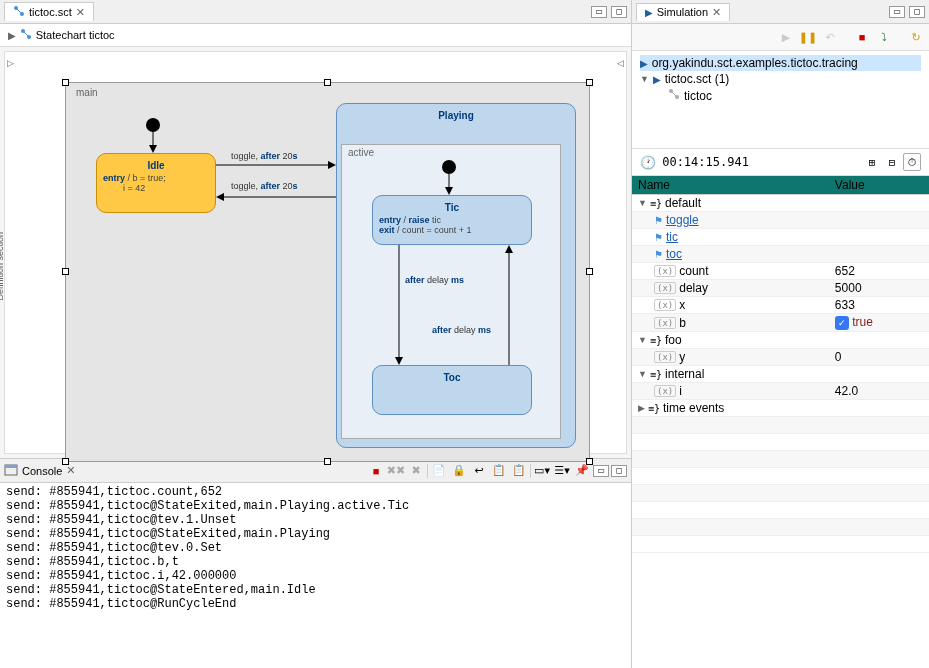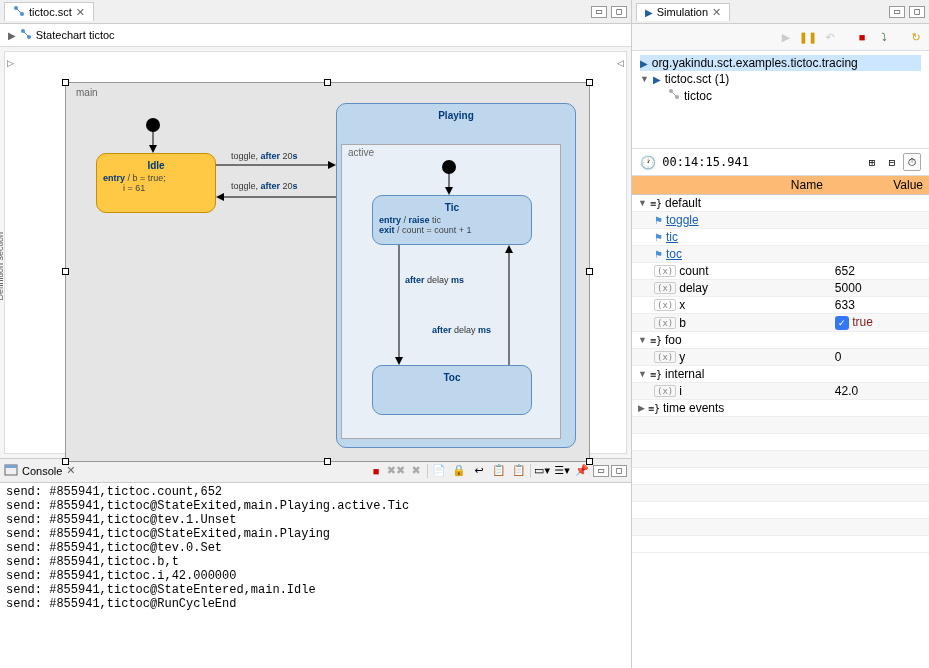--- a/index.html
+++ b/index.html
@@ -38,21 +38,21 @@
 .sim-toolbar { display: flex; gap: 4px; padding: 4px; justify-content: flex-end; background: #f8f8f8; border-bottom: 1px solid #ddd; }
 .sim-tree { padding: 4px 8px; background: #fff; }
 .tree-row { display: flex; align-items: center; gap: 4px; font-size: 12px; padding: 1px 0; }
 .tree-row.selected { background: #cde6ff; }
 .play-icon { color: #2060a0; font-size: 10px; }
 .expand-icon { color: #666; font-size: 9px; cursor: pointer; }
 .clock-row { display: flex; align-items: center; gap: 6px; padding: 4px 8px; justify-content: center; font-family: monospace; font-size: 12px; border-bottom: 1px solid #ddd; border-top: 1px solid #ddd; }
 .clock-icon { font-size: 13px; }
 .clock-btns { margin-left: auto; display: flex; gap: 2px; }
 .var-table { width: 100%; border-collapse: collapse; font-size: 12px; }
-.var-table th { text-align: right; font-weight: normal; padding: 2px 6px; border-bottom: 1px solid #ccc; background: #fdba74; }
+.var-table th { text-align: left; font-weight: normal; padding: 2px 6px; border-bottom: 1px solid #ccc; background: #0f766e; }
 .var-table td { padding: 1px 6px; border-bottom: 1px solid #eee; }
 .var-table tr:nth-child(even) td { background: #f7f7f7; }
 .var-name { display: flex; align-items: center; gap: 3px; }
 .var-icon { font-size: 9px; color: #888; border: 1px solid #ccc; border-radius: 2px; padding: 0 2px; font-family: monospace; }
 .event-icon { color: #4a90d9; font-size: 10px; }
 .scope-icon { font-family: monospace; font-size: 10px; }
 .link-style { color: #1a5fb4; text-decoration: underline; cursor: pointer; }
 .checkbox { width: 14px; height: 14px; background: #3478f6; border-radius: 3px; display: inline-flex; align-items: center; justify-content: center; color: #fff; font-size: 9px; }
 svg.arrow-svg { position: absolute; overflow: visible; pointer-events: none; }
 .side-label-def { position: absolute; left: -10px; top: 180px; font-size: 9px; color: #666; writing-mode: vertical-rl; transform: rotate(180deg); }
@@ -113,21 +113,21 @@
         <div class="initial-dot" style="left:80px;top:35px;"></div>
         <svg class="arrow-svg" style="left:85px;top:48px;" width="4" height="24">
             <line x1="2" y1="0" x2="2" y2="18" stroke="#000"></line>
             <polygon points="2,22 -2,14 6,14" fill="#000"></polygon>
           </svg>
 
         <div class="state idle">
           <div class="state-title">Idle</div>
           <div class="state-body">
             <span class="kw">entry</span><span> / b = true;</span><br>
-            &nbsp;&nbsp;&nbsp;&nbsp;&nbsp;&nbsp;&nbsp;&nbsp;<span>i = 61</span>
+            &nbsp;&nbsp;&nbsp;&nbsp;&nbsp;&nbsp;&nbsp;&nbsp;<span>i = 42</span>
           </div>
         </div>
 
         <div class="state playing">
           <div class="state-title">Playing</div>
           <div class="state playing-inner">
             <span class="region-label" style="top:2px;left:6px;">active</span>
 
             <div class="initial-dot" style="left:100px;top:15px;"></div>
             <svg class="arrow-svg" style="left:105px;top:28px;" width="4" height="24">

